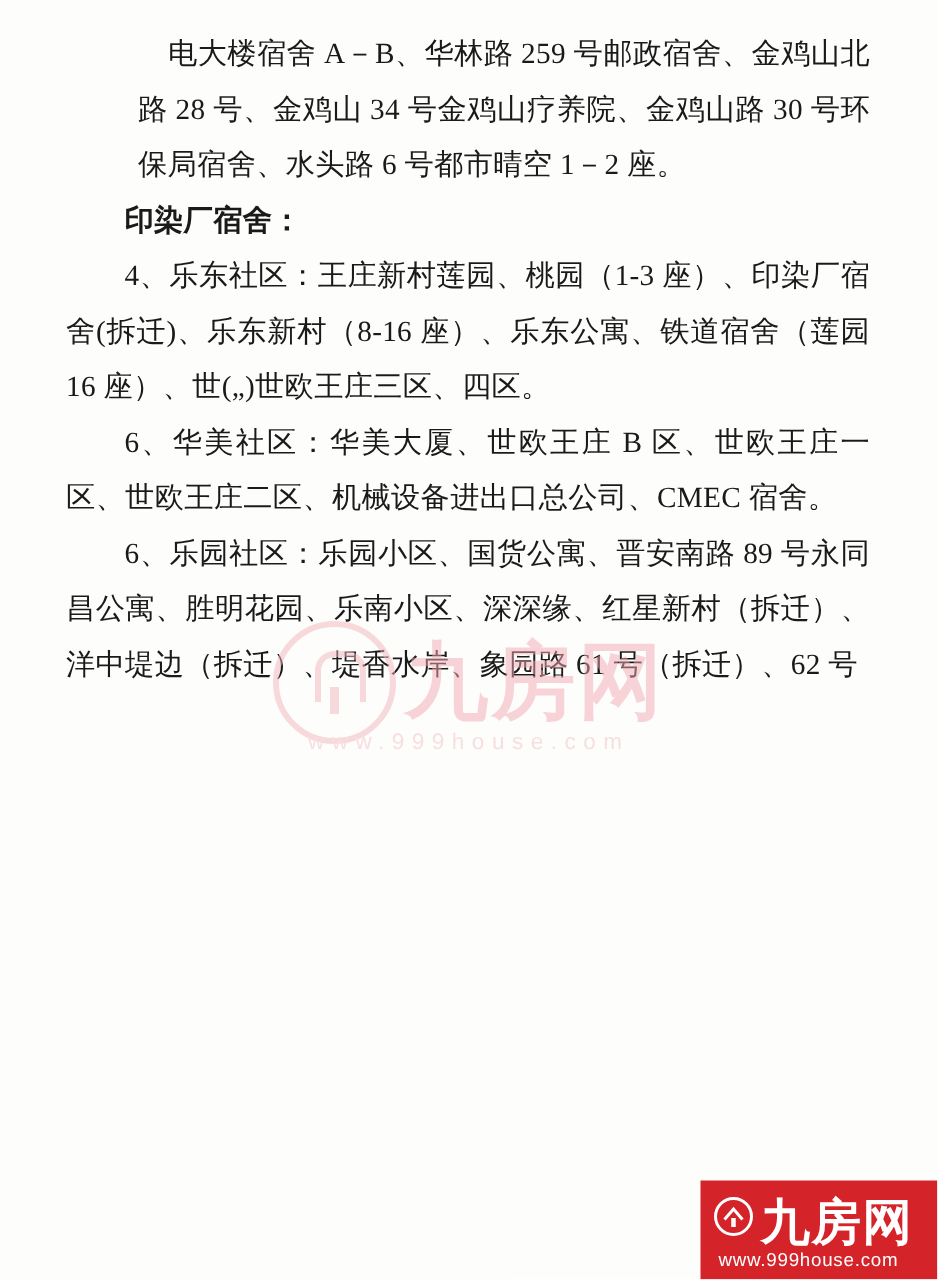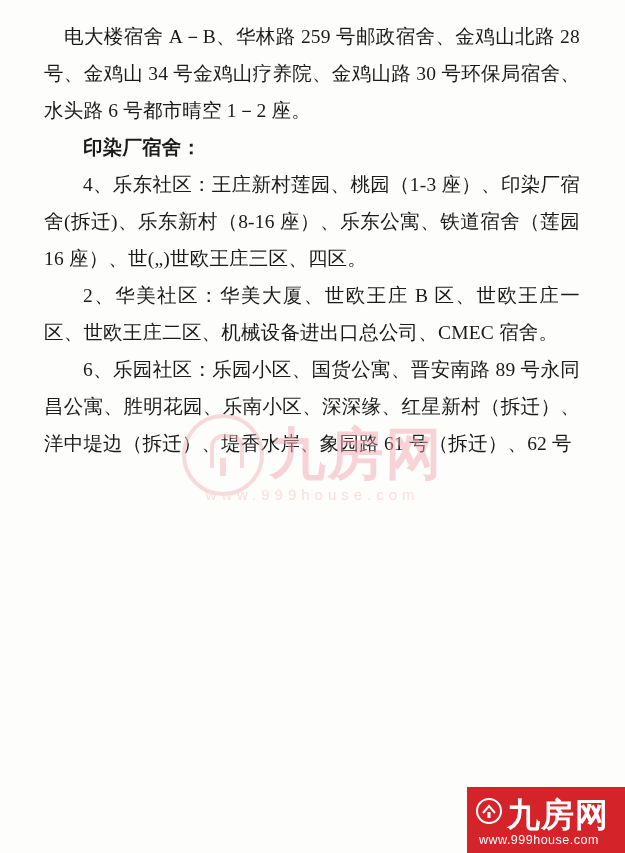--- a/index.html
+++ b/index.html
@@ -29,20 +29,21 @@
   }
   .para {
     margin: 0;
     padding: 0;
   }
   .indent {
     text-indent: 39px;
   }
   .indent-half {
     text-indent: 20px;
+    margin-left: 48px;
   }
   .heading {
     font-weight: bold;
     text-indent: 39px;
   }
   
   .watermark {
     position: absolute;
     left: 0;
     top: 390px;
@@ -152,21 +153,21 @@
       <div class="wm-logo"></div>
       <div class="wm-text">九房网</div>
       <div class="wm-sub">www.999house.com</div>
     </div>
   </div>
 
   <div class="doc-body">
     <p class="para indent-half">电大楼宿舍 A－B、华林路 259 号邮政宿舍、金鸡山北路 28 号、金鸡山 34 号金鸡山疗养院、金鸡山路 30 号环保局宿舍、水头路 6 号都市晴空 1－2 座。</p>
     <p class="para heading">印染厂宿舍：</p>
     <p class="para indent">4、乐东社区：王庄新村莲园、桃园（1-3 座）、印染厂宿舍(拆迁)、乐东新村（8-16 座）、乐东公寓、铁道宿舍（莲园 16 座）、世(„)世欧王庄三区、四区。</p>
-    <p class="para indent">2、华美社区：华美大厦、世欧王庄 B 区、世欧王庄一区、世欧王庄二区、机械设备进出口总公司、CMEC 宿舍。</p>
+    <p class="para indent">6、华美社区：华美大厦、世欧王庄 B 区、世欧王庄一区、世欧王庄二区、机械设备进出口总公司、CMEC 宿舍。</p>
     <p class="para indent">6、乐园社区：乐园小区、国货公寓、晋安南路 89 号永同昌公寓、胜明花园、乐南小区、深深缘、红星新村（拆迁）、洋中堤边（拆迁）、堤香水岸、象园路 61 号（拆迁）、62 号</p>
   </div>
 
   <div class="badge">
     <svg class="badge-mark" viewBox="0 0 28 28">
       <circle cx="14" cy="14" r="12" fill="none" stroke="#ffffff" stroke-width="2"></circle>
       <path d="M8 16 L14 9 L20 16" fill="none" stroke="#ffffff" stroke-width="2"></path>
       <rect x="12.5" y="15" width="3" height="6" fill="#ffffff"></rect>
     </svg>
     <div class="badge-main" style="left:40px;">九房网</div>

